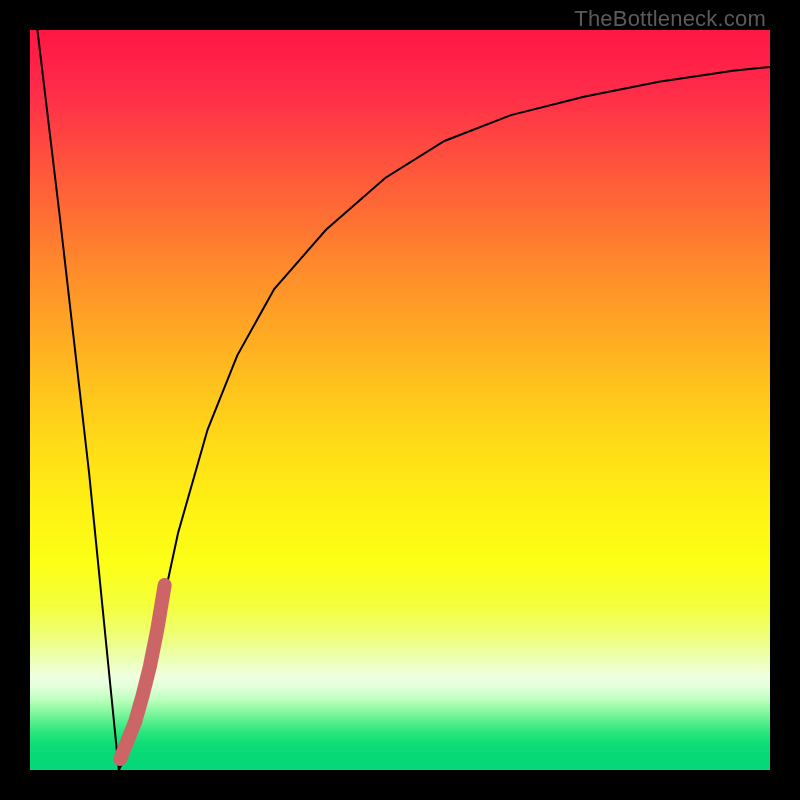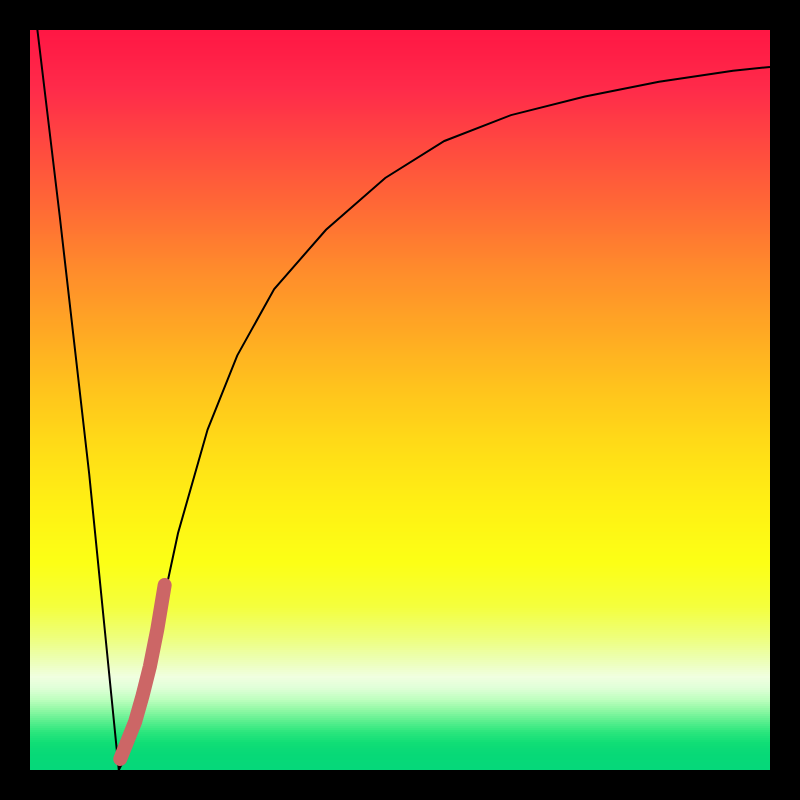--- a/index.html
+++ b/index.html
@@ -46,20 +46,21 @@
   svg.overlay {
     position: absolute;
     left: 0; top: 0;
     width: 100%; height: 100%;
   }
 </style>
 </head>
 <body>
 
 <div class="frame">
+  <div class="watermark">TheBottleneck.com</div>
   <div class="plot-area">
     <div class="gradient" id="gradient">
         <div class="strip" style="top: 0px; height: 2.6px; background: rgb(255, 23, 68);"></div>
         <div class="strip" style="top: 2px; height: 2.6px; background: rgb(255, 24, 68);"></div>
         <div class="strip" style="top: 4px; height: 2.6px; background: rgb(255, 24, 68);"></div>
         <div class="strip" style="top: 6px; height: 2.6px; background: rgb(255, 25, 69);"></div>
         <div class="strip" style="top: 8px; height: 2.6px; background: rgb(255, 26, 69);"></div>
         <div class="strip" style="top: 10px; height: 2.6px; background: rgb(255, 26, 69);"></div>
         <div class="strip" style="top: 12px; height: 2.6px; background: rgb(255, 27, 69);"></div>
         <div class="strip" style="top: 14px; height: 2.6px; background: rgb(255, 28, 69);"></div>

